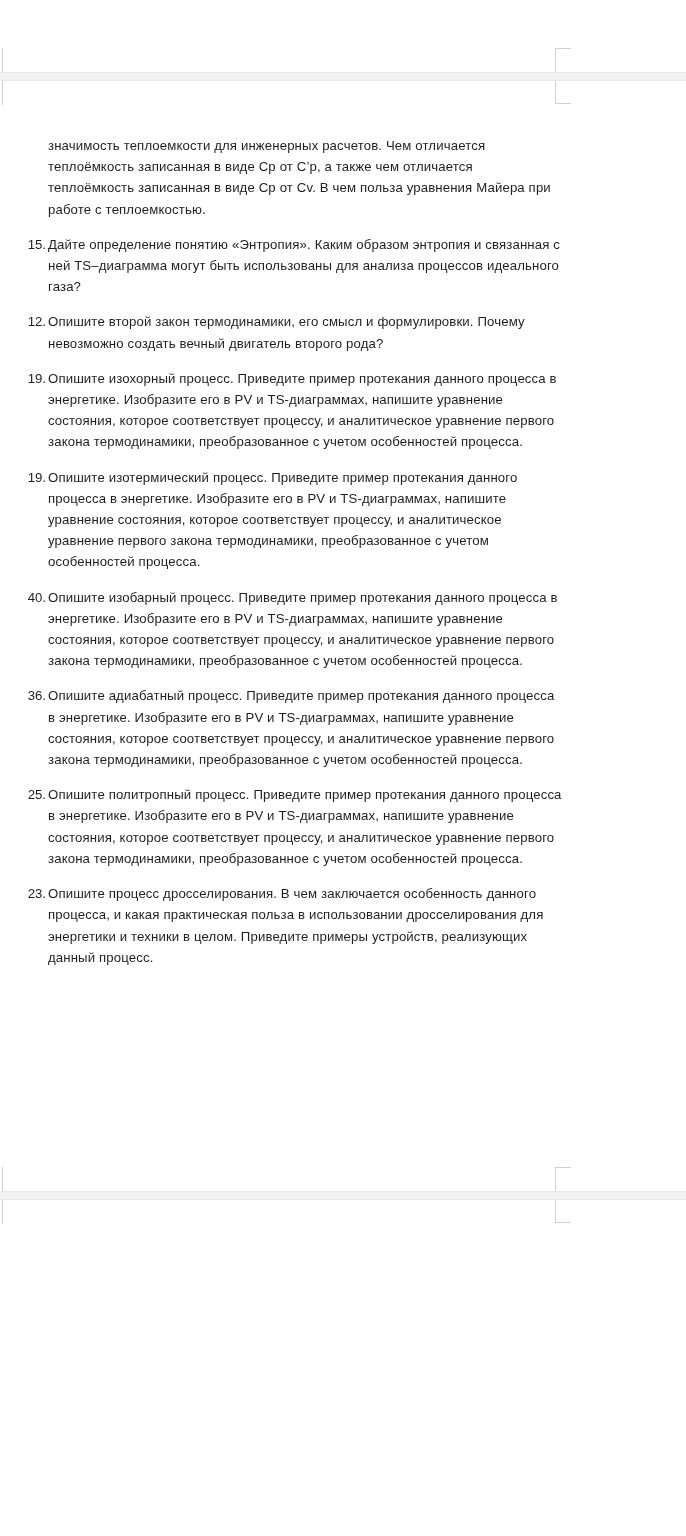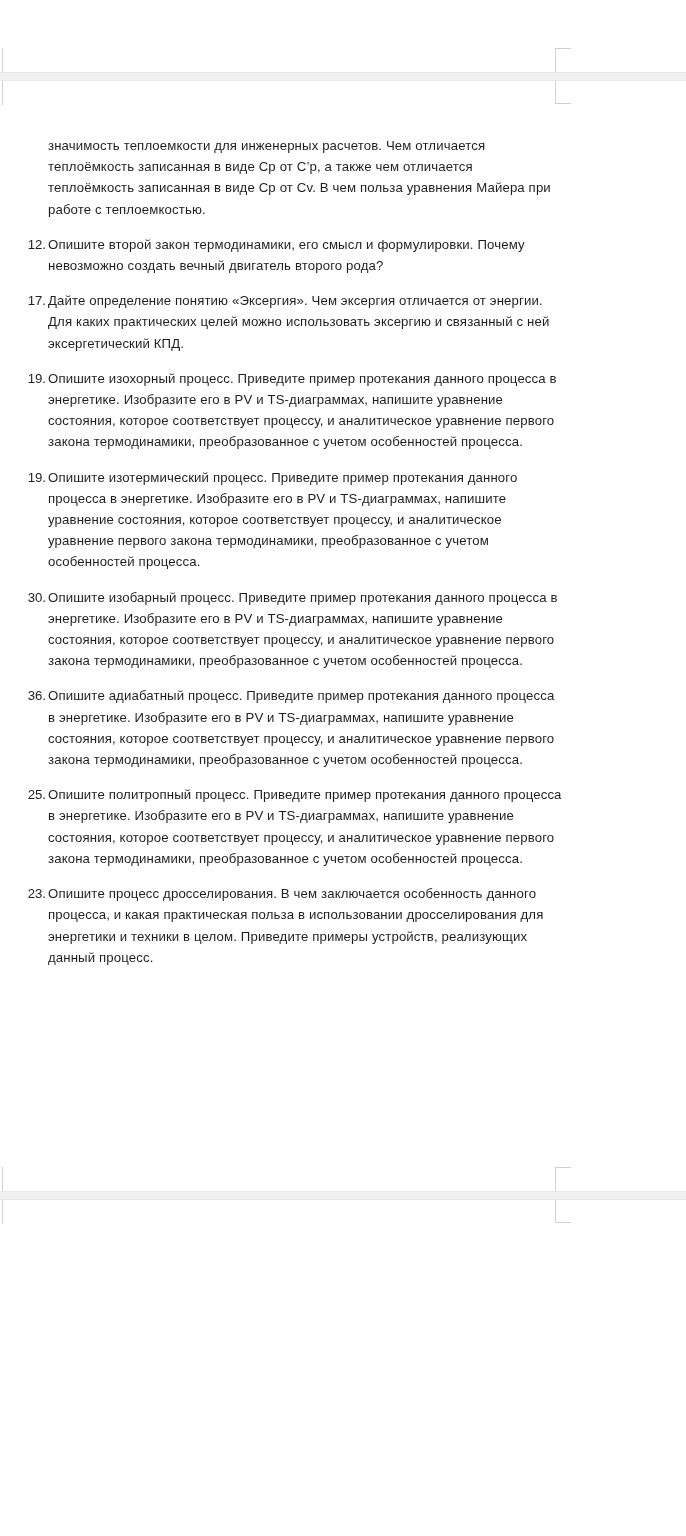--- a/index.html
+++ b/index.html
@@ -144,43 +144,43 @@
         <i class="h"></i>
         <i class="v"></i>
       </div>
 
     <div class="spacer-top-2"></div>
 
     <div class="page-body">
 
       <p class="para para-cont">значимость теплоемкости для инженерных расчетов.  Чем отличается теплоёмкость записанная в виде Cp от C’p, а также чем отличается теплоёмкость записанная в виде Cp от Cv. В чем польза уравнения Майера при работе с теплоемкостью.</p>
 
+      <div class="li">
+        <span class="num">15.</span>
+        <span class="txt para">Дайте определение понятию «Энтропия».  Каким образом энтропия и связанная с ней TS–диаграмма могут быть использованы для анализа процессов идеального газа?</span>
+      </div>
 
       <div class="li">
         <span class="num">12.</span>
         <span class="txt para">Опишите второй закон термодинамики, его смысл и формулировки. Почему невозможно создать вечный двигатель второго рода?</span>
       </div>
 
-      <div class="li">
-        <span class="num">17.</span>
-        <span class="txt para">Дайте определение понятию «Эксергия». Чем эксергия отличается от энергии. Для каких практических целей можно использовать эксергию и связанный с ней эксергетический КПД.</span>
-      </div>
 
       <div class="li">
         <span class="num">19.</span>
         <span class="txt para">Опишите изохорный процесс. Приведите пример протекания данного процесса в энергетике. Изобразите его в PV и TS-диаграммах, напишите уравнение состояния, которое соответствует процессу, и аналитическое уравнение первого закона термодинамики, преобразованное с учетом особенностей процесса.</span>
       </div>
 
       <div class="li">
         <span class="num">19.</span>
         <span class="txt para">Опишите изотермический процесс. Приведите пример протекания данного процесса в энергетике. Изобразите его в PV и TS-диаграммах, напишите уравнение состояния, которое соответствует процессу, и аналитическое уравнение первого закона термодинамики, преобразованное с учетом особенностей процесса.</span>
       </div>
 
       <div class="li">
-        <span class="num">30.</span>
+        <span class="num">40.</span>
         <span class="txt para">Опишите изобарный процесс. Приведите пример протекания данного процесса в энергетике. Изобразите его в PV и TS-диаграммах, напишите уравнение состояния, которое соответствует процессу, и аналитическое уравнение первого закона термодинамики, преобразованное с учетом особенностей процесса.</span>
       </div>
 
       <div class="li">
         <span class="num">36.</span>
         <span class="txt para">Опишите адиабатный процесс. Приведите пример протекания данного процесса в энергетике. Изобразите его в PV и TS-диаграммах, напишите уравнение состояния, которое соответствует процессу, и аналитическое уравнение первого закона термодинамики, преобразованное с учетом особенностей процесса.</span>
       </div>
 
       <div class="li">
         <span class="num">25.</span>

